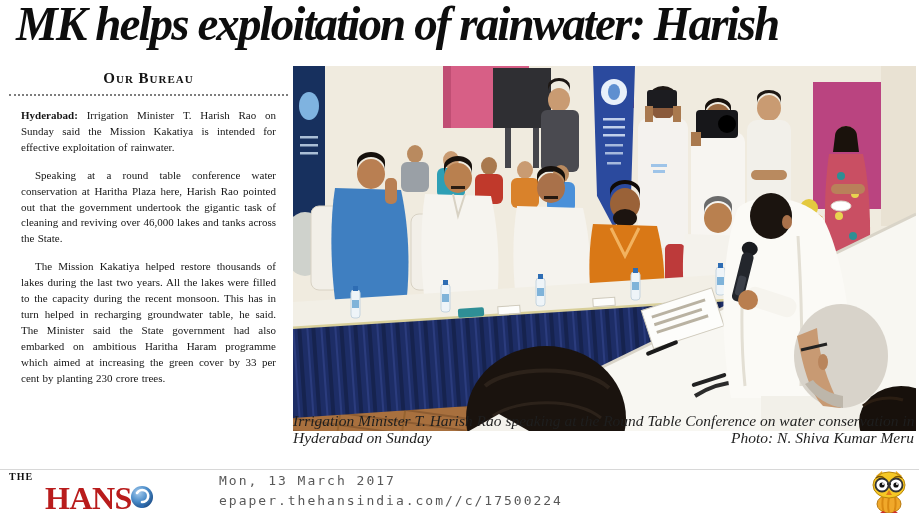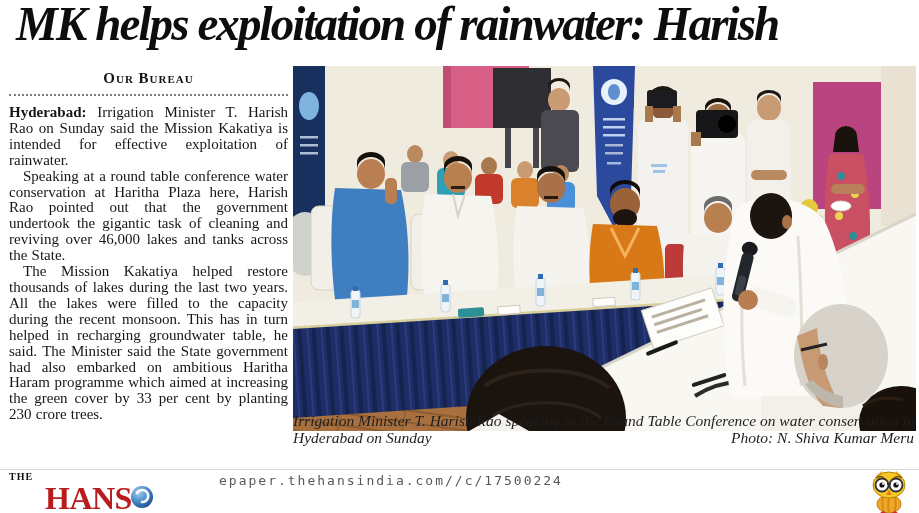--- a/index.html
+++ b/index.html
@@ -15,21 +15,21 @@
     transform:scaleX(.96); transform-origin:left center;
   }
   
   .article-col { position:absolute; left:9px; top:70px; width:279px; }
   .byline {
     text-align:center; font-weight:bold; font-variant:small-caps;
     font-size:15px; letter-spacing:1px; color:#141414;
     padding-bottom:7px; margin:0 0 9px 0; border-bottom:2px dotted #7d7d7d;
   }
   .article-col p {
-    margin:0; text-align:justify; font-size:15px; line-height:15.9px;
+    margin:12px; text-align:justify; font-size:11px; line-height:15.9px;
     color:#161616; word-spacing:.5px;
   }
   .article-col p + p { text-indent:14px; }
   .dateline { font-weight:bold; }
   
   .photo {
     position:absolute; left:293px; top:66px; width:623px; height:365px;
     background:#efe9dc; overflow:hidden;
   }
   .photo svg { display:block; }
@@ -326,20 +326,21 @@
               </radialGradient>
             </defs>
             <circle cx="13" cy="12" r="11" fill="url(#gl)"></circle>
             <path d="M8,8 a6,6 0 1 1 5,9" fill="none" stroke="#ffffff" stroke-width="2.6" stroke-linecap="round"></path>
             <circle cx="13" cy="21" r="2" fill="#2e6db4"></circle>
           </svg>
         </span>
       </div>
     </div>
     <div class="meta">
+      <div>Mon, 13 March 2017</div>
       <div>epaper.thehansindia.com//c/17500224</div>
     </div>
     <div class="owl">
       <svg width="42" height="43" viewBox="0 0 42 43">
         <polygon points="8,6 14,1 16,9" fill="#e8a71c"></polygon>
         <polygon points="34,6 28,1 26,9" fill="#e8a71c"></polygon>
         <ellipse cx="21" cy="34" rx="12" ry="9" fill="#f0a82a" stroke="#b87a10" stroke-width="1"></ellipse>
         <path d="M15,27 C14,33 14,38 16,42" stroke="#d98a12" stroke-width="2" fill="none"></path>
         <path d="M21,27 C20,33 20,39 21,42" stroke="#d98a12" stroke-width="2" fill="none"></path>
         <path d="M27,27 C28,33 28,38 26,42" stroke="#d98a12" stroke-width="2" fill="none"></path>

